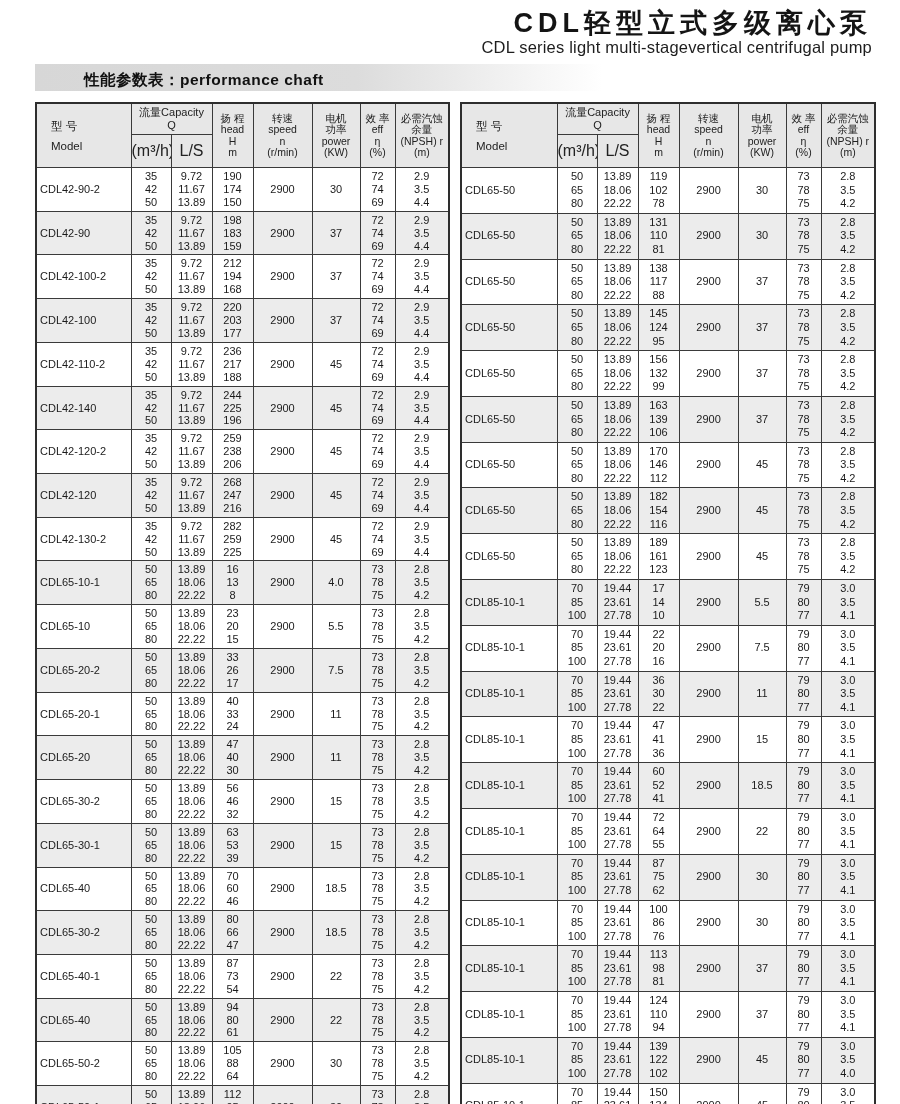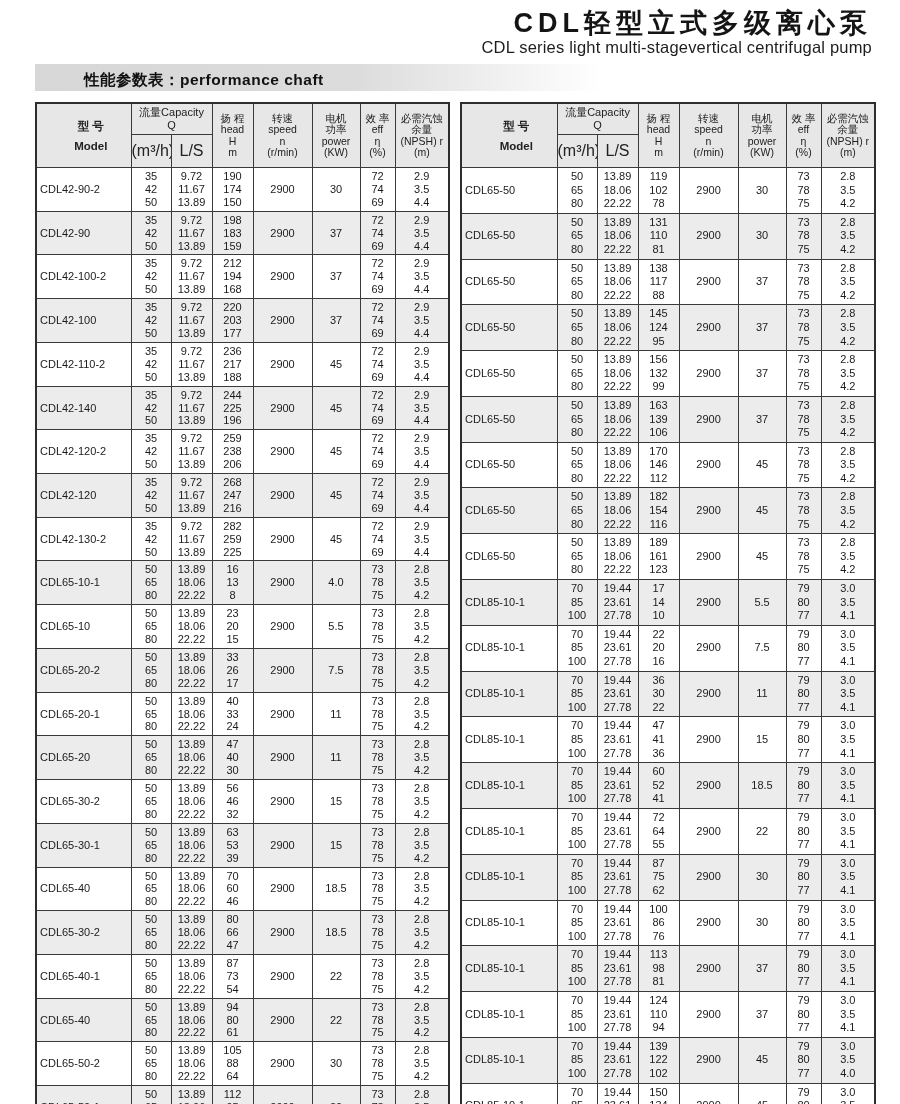--- a/index.html
+++ b/index.html
@@ -59,22 +59,22 @@
   thead th {
     background:#e7e7e7;
     font-weight:normal;
     font-size:10.5px;
     line-height:11.5px;
     text-align:center;
     color:#222;
     padding:2px 0;
   }
   th.h-model {
-    text-align:center; padding-left:14px;
-    font-size:11.5px; line-height:20px;font-weight:bold;
+    text-align:left; padding-left:14px;
+    font-size:11.5px; line-height:20px;
   }
   th.h-cap { font-size:11px; line-height:13px; height:30px; }
   th.h-unit { font-size:16px; height:33px; }
   tbody td {
     font-size:11px;
     text-align:center;
     color:#1b1b1b;
     padding:2px 0;
   }
   .t-left  tbody td { line-height:12.9px; height:42px; }

